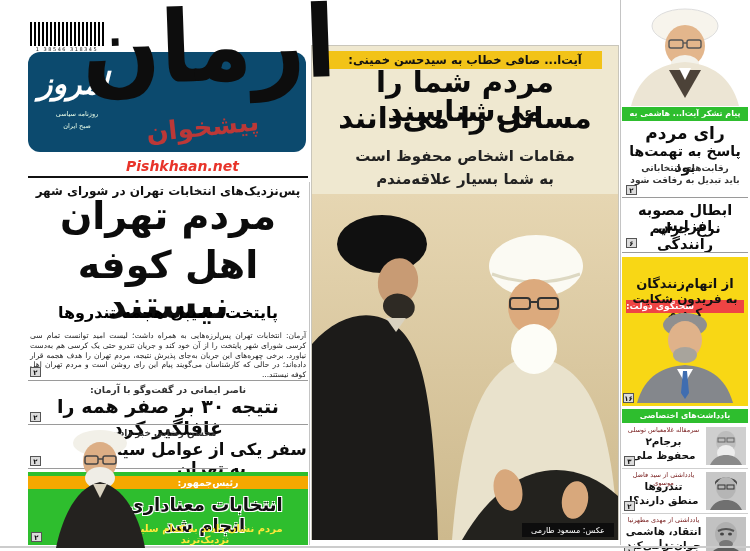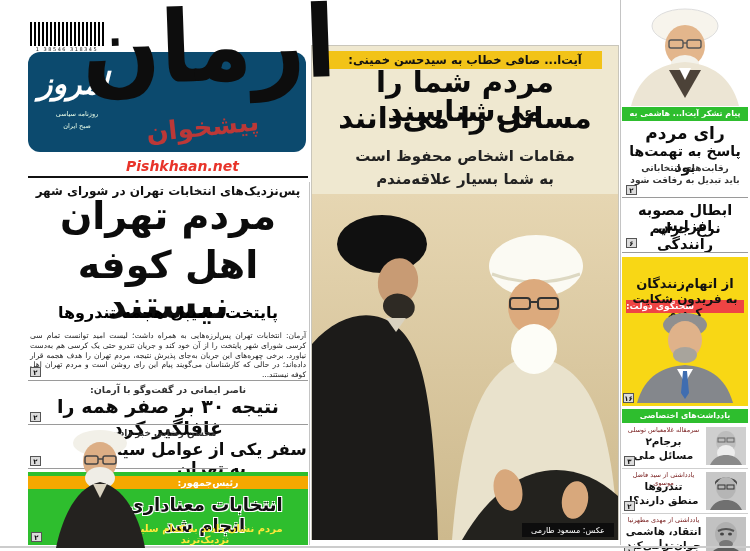--- a/index.html
+++ b/index.html
@@ -239,21 +239,21 @@
     <svg class="note-photo" viewBox="0 0 40 38">
       <rect width="40" height="38" fill="#cfcfcf"></rect>
       <ellipse cx="20" cy="15" rx="10" ry="11" fill="#bdbdbd"></ellipse>
       <ellipse cx="20" cy="26" rx="9" ry="8" fill="#ededed"></ellipse>
       <rect x="12" y="11" width="7" height="4" fill="none" stroke="#666"></rect>
       <rect x="21" y="11" width="7" height="4" fill="none" stroke="#666"></rect>
       <path d="M4 38 C 8 30 14 28 20 28 C 26 28 32 30 36 38 Z" fill="#8a8a8a"></path>
     </svg>
     <div class="note-kicker rtl">سرمقاله غلامعباس توسلی</div>
     <div class="note-l note-l1 rtl">برجام۲</div>
-    <div class="note-l note-l2 rtl">مسائل ملی</div>
+    <div class="note-l note-l2 rtl">محفوظ ملی</div>
     <div class="pgbox" style="left:2px;bottom:2px;">۳</div>
   </div>
 
   <div class="abs note-item n2">
     <svg class="note-photo" viewBox="0 0 40 38">
       <rect width="40" height="38" fill="#c7c7c7"></rect>
       <path d="M9 14 C 9 6 31 6 31 14 L 31 10 C 28 4 12 4 9 10 Z" fill="#4c4c4c"></path>
       <ellipse cx="20" cy="16" rx="10" ry="11" fill="#b5b5b5"></ellipse>
       <rect x="12" y="13" width="7" height="4" fill="none" stroke="#333"></rect>
       <rect x="21" y="13" width="7" height="4" fill="none" stroke="#333"></rect>

